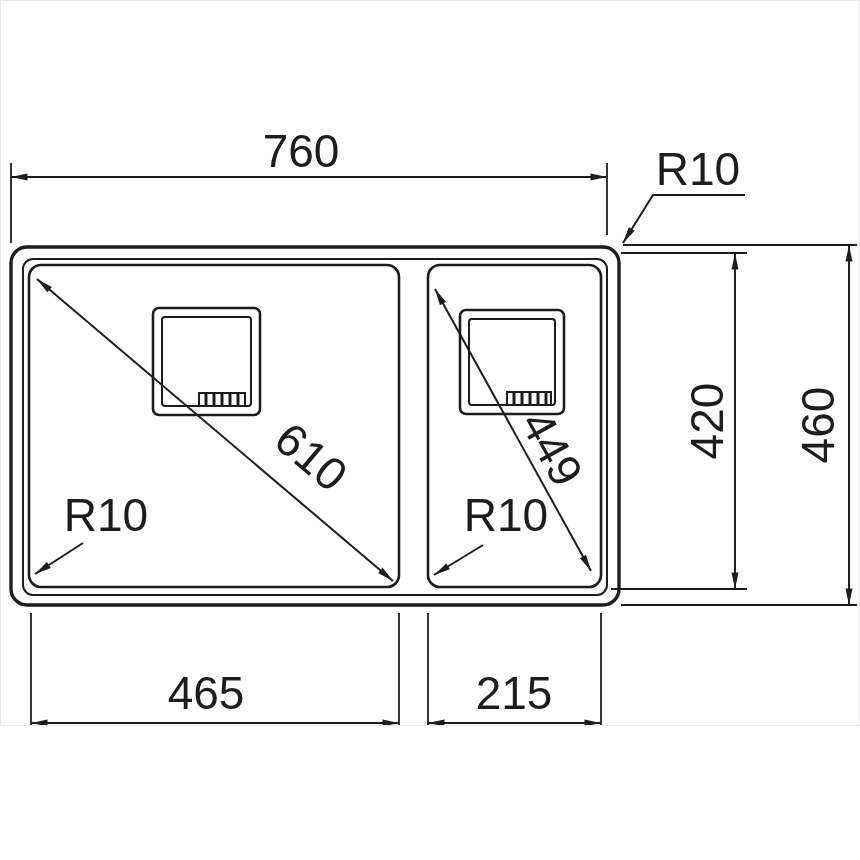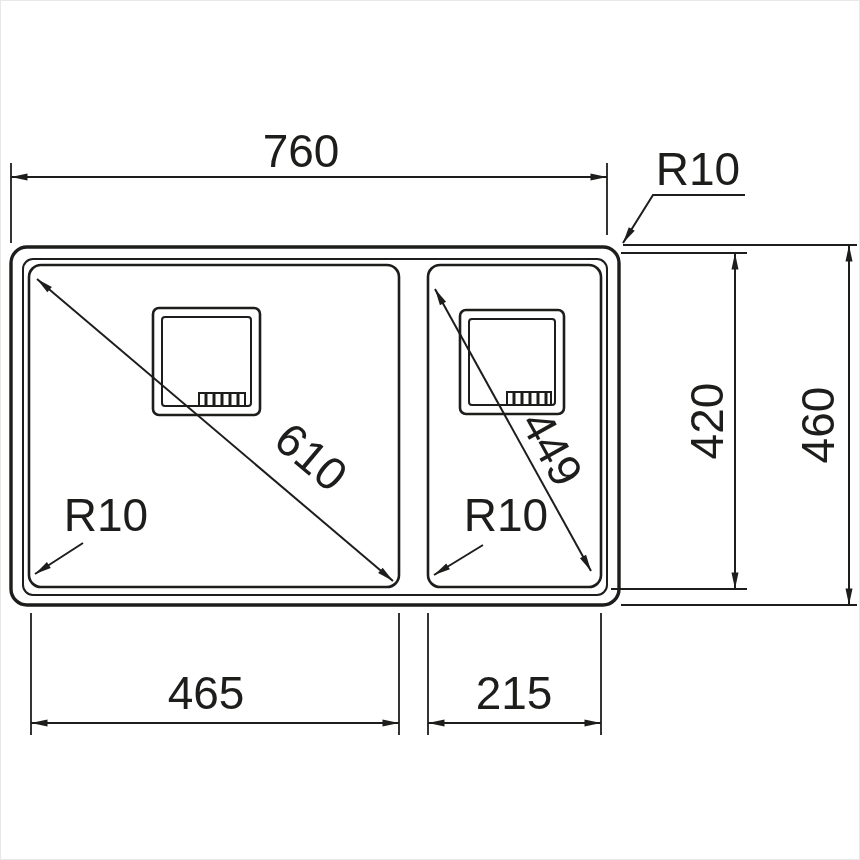--- a/index.html
+++ b/index.html
@@ -4,21 +4,21 @@
 <style>
   html, body {
     margin: 0;
     padding: 0;
     background: #ffffff;
     font-family: "Liberation Sans", sans-serif;
   }
   .canvas {
     position: relative;
     width: 860px;
-    height: 860px;
+    height: 726px;
     box-sizing: border-box;
     background: var(--bg, #ffffff);
     border: 1px solid #e8e8e8;
     overflow: hidden;
   }
   svg {
     display: block;
     color: var(--line, #1d1d1b);
   }
   svg text {

